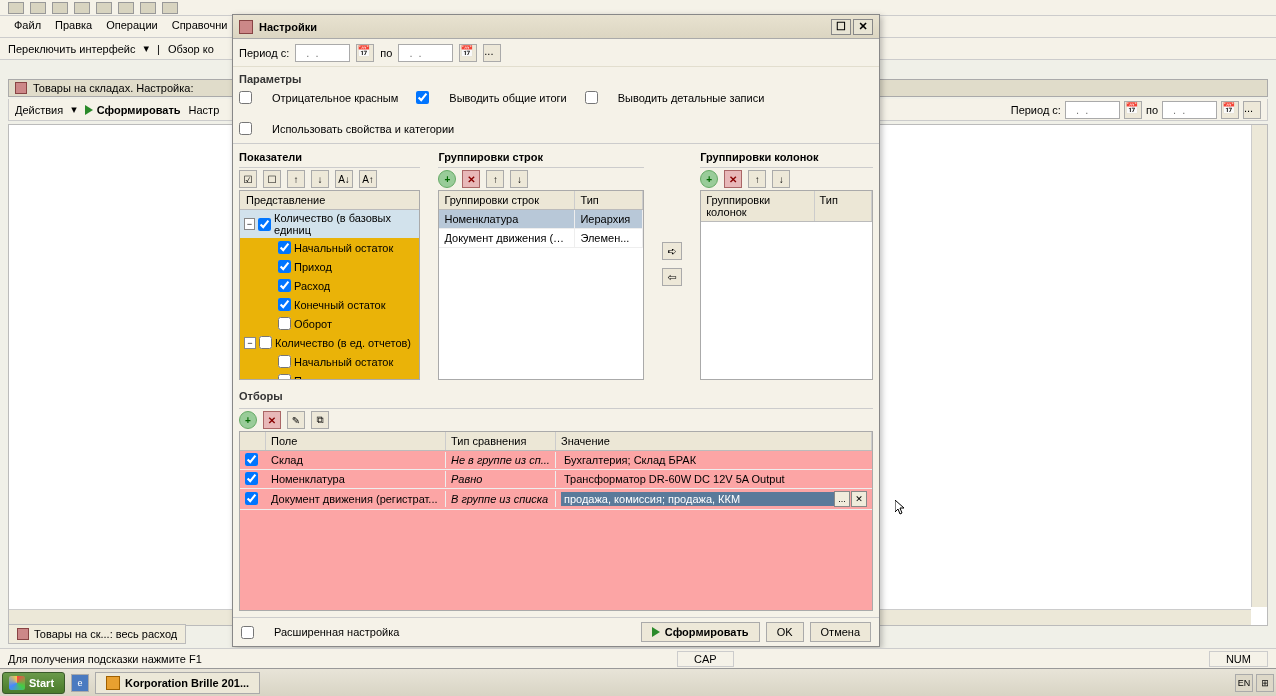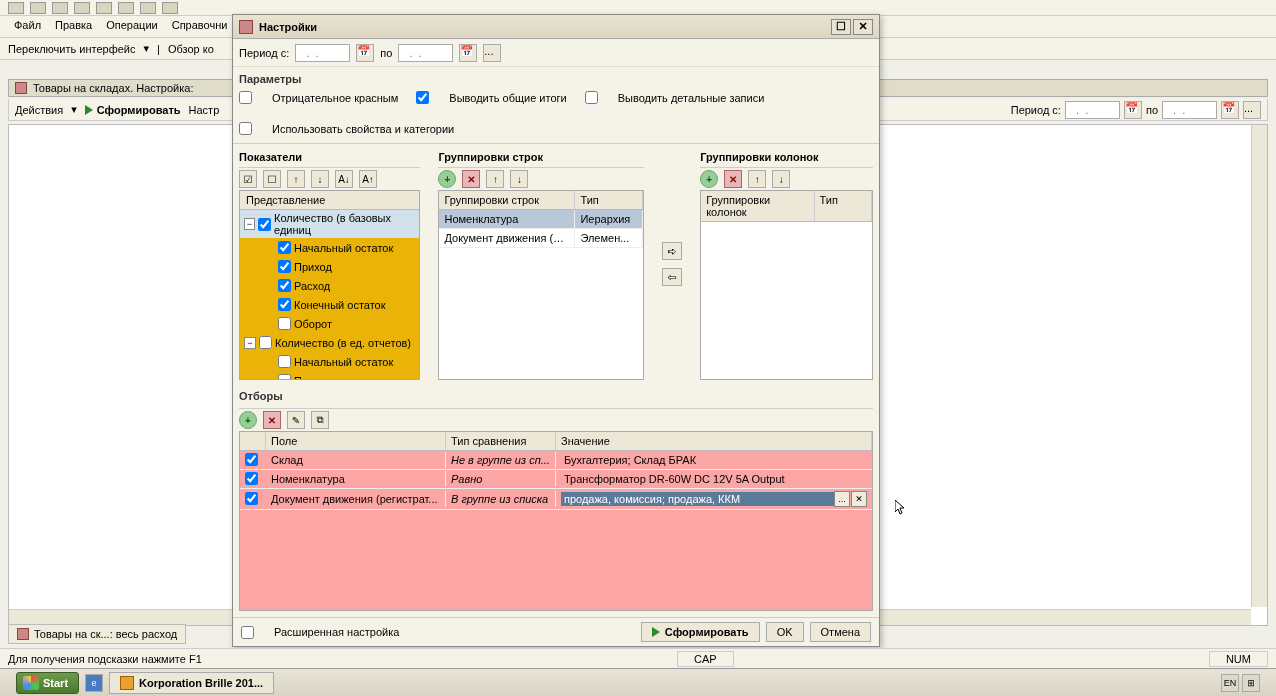--- a/index.html
+++ b/index.html
@@ -86,21 +86,21 @@
 .dlg-btn { padding: 2px 10px; border: 1px solid #aaa; background: #ede8d8; cursor: pointer; margin-left: 6px; height: 20px; display: inline-flex; align-items: center; }
 .dlg-btn-green { display: inline-flex; align-items: center; gap: 5px; margin-left: auto; font-weight: bold; }
 
 .cursor-ptr { position: absolute; left: 895px; top: 500px; width: 12px; height: 16px; pointer-events: none; }
 
 .statusbar { position: absolute; left: 0; right: 0; bottom: 28px; height: 20px; background: #f5f2e8; border-top: 1px solid #ccc; display: flex; align-items: center; padding: 0 8px; font-size: 11px; }
 .sb-cap { margin-left: auto; border: 1px solid #ccc; padding: 1px 16px; }
 
 .doc-tab { position: absolute; left: 8px; bottom: 52px; height: 20px; background: #f0ecdc; border: 1px solid #bbb; padding: 2px 8px; display: inline-flex; align-items: center; gap: 5px; font-size: 11px; }
 
-.taskbar { position: absolute; left: 0; right: 0; bottom: 0; height: 28px; background: linear-gradient(#e8e4d8,#d8d4c4); border-top: 1px solid #999; display: flex; align-items: center; padding: 0 16px; gap: 6px; }
+.taskbar { position: absolute; left: 0; right: 0; bottom: 0; height: 28px; background: linear-gradient(#e8e4d8,#d8d4c4); border-top: 1px solid #999; display: flex; align-items: center; padding: 0 2px; gap: 6px; }
 .start-btn { background: linear-gradient(#6a9a4a,#4a7a2a); color: #fff; font-weight: bold; padding: 3px 10px 3px 6px; border-radius: 3px; display: inline-flex; align-items: center; gap: 4px; border: 1px solid #3a5a2a; }
 .start-logo { width: 16px; height: 14px; background: conic-gradient(#f44,#4c4,#48f,#fc4); border-radius: 2px; }
 .tb-btn { background: #ece8d8; border: 1px solid #aaa; padding: 3px 10px; display: inline-flex; align-items: center; gap: 5px; max-width: 200px; overflow: hidden; text-overflow: ellipsis; white-space: nowrap; font-weight: bold; }
 .tray { margin-left: auto; display: flex; gap: 3px; }
 .tray-item { width: 18px; height: 18px; background: #ddd8c8; border: 1px solid #aaa; display: flex; align-items: center; justify-content: center; font-size: 9px; }
 
 .scroll-v { position: absolute; right: 0; top: 0; bottom: 18px; width: 16px; background: #ece8d8; border-left: 1px solid #ccc; }
 .scroll-h { position: absolute; left: 0; right: 16px; bottom: 0; height: 16px; background: #ece8d8; border-top: 1px solid #ccc; }
 </style>
 </head>

